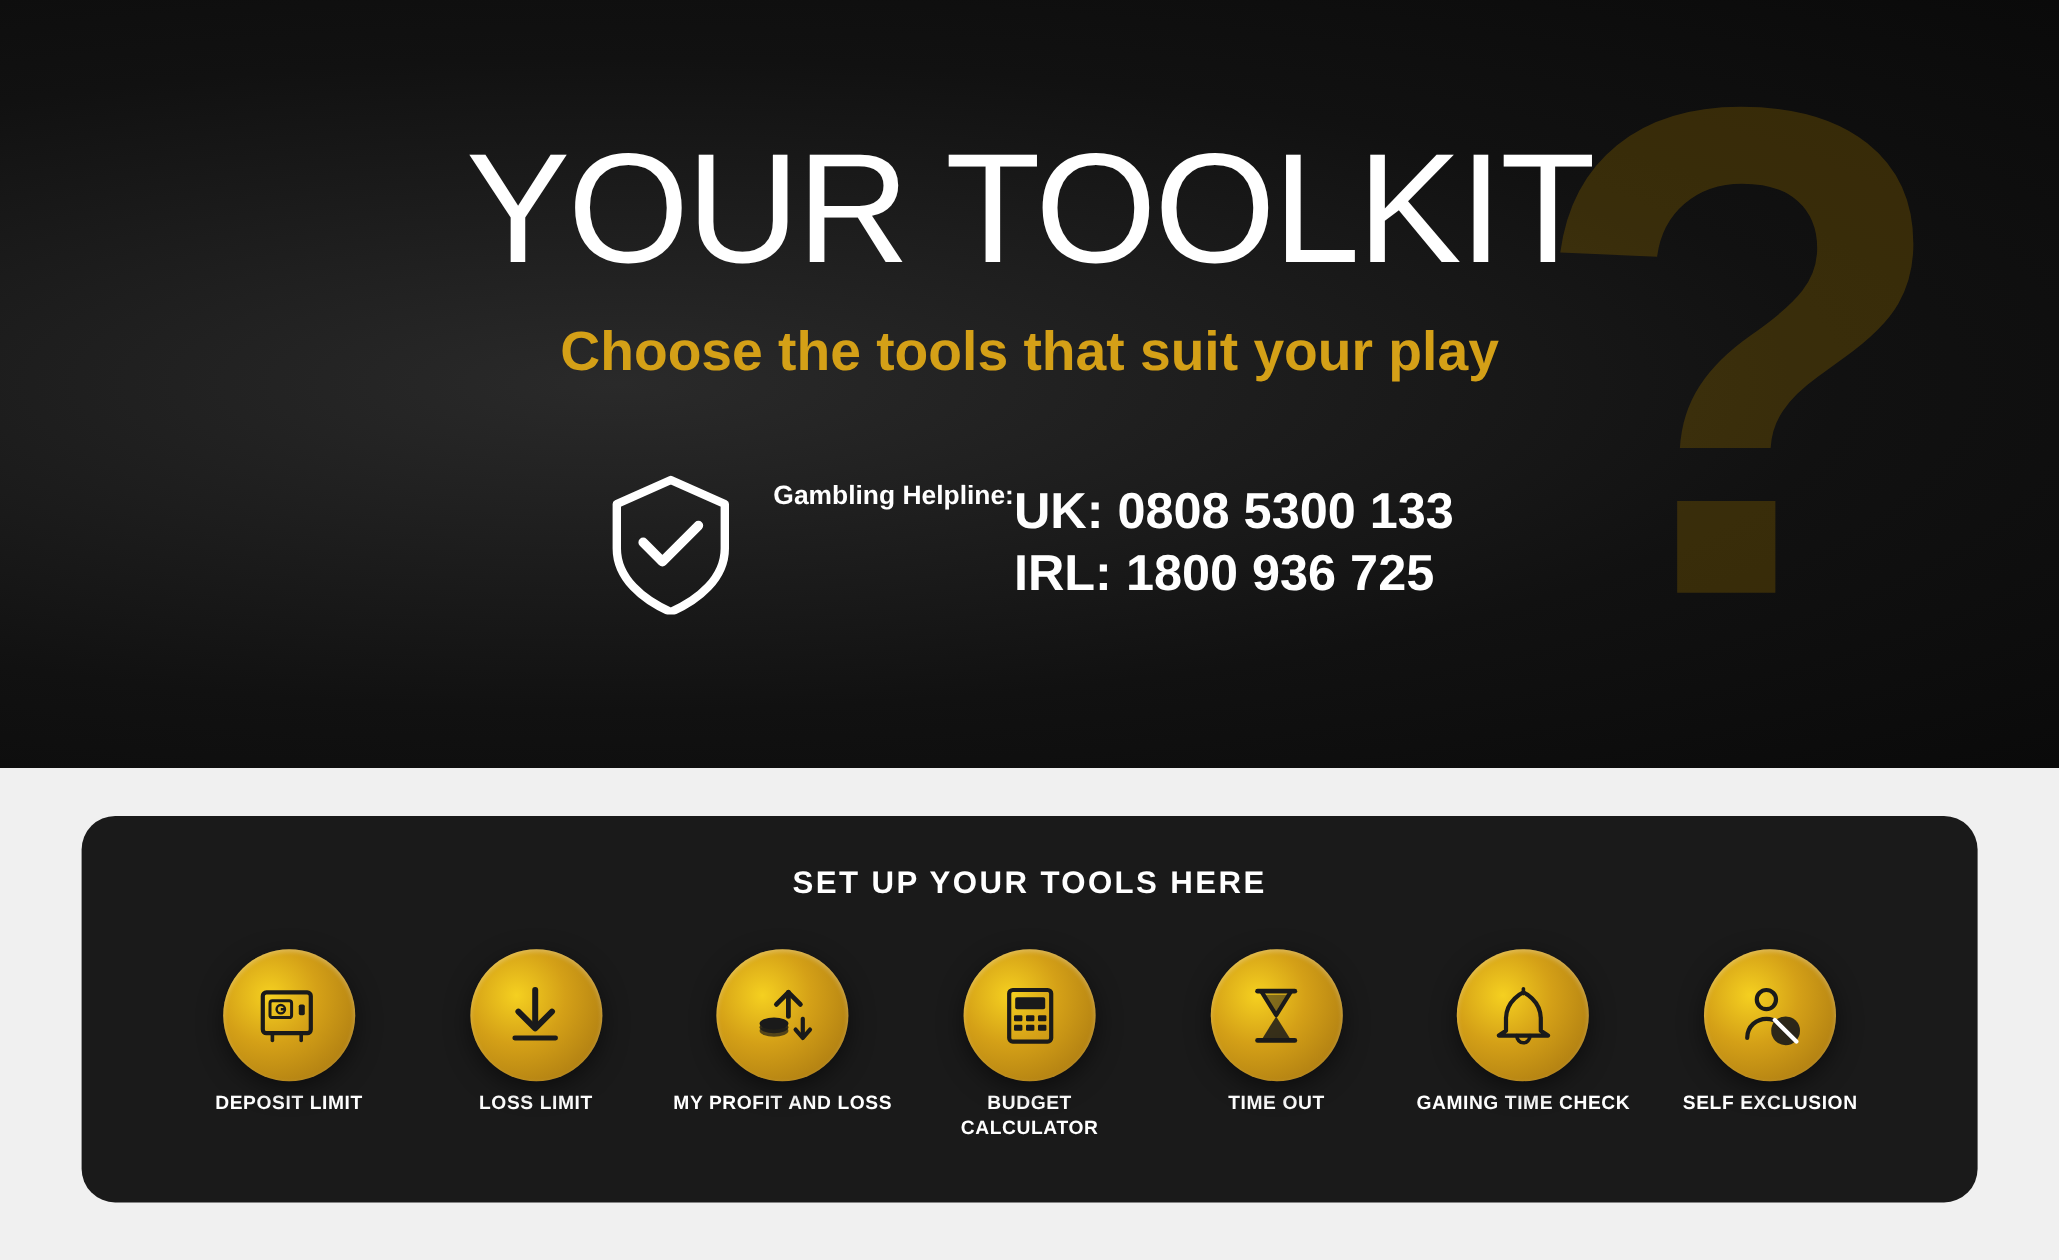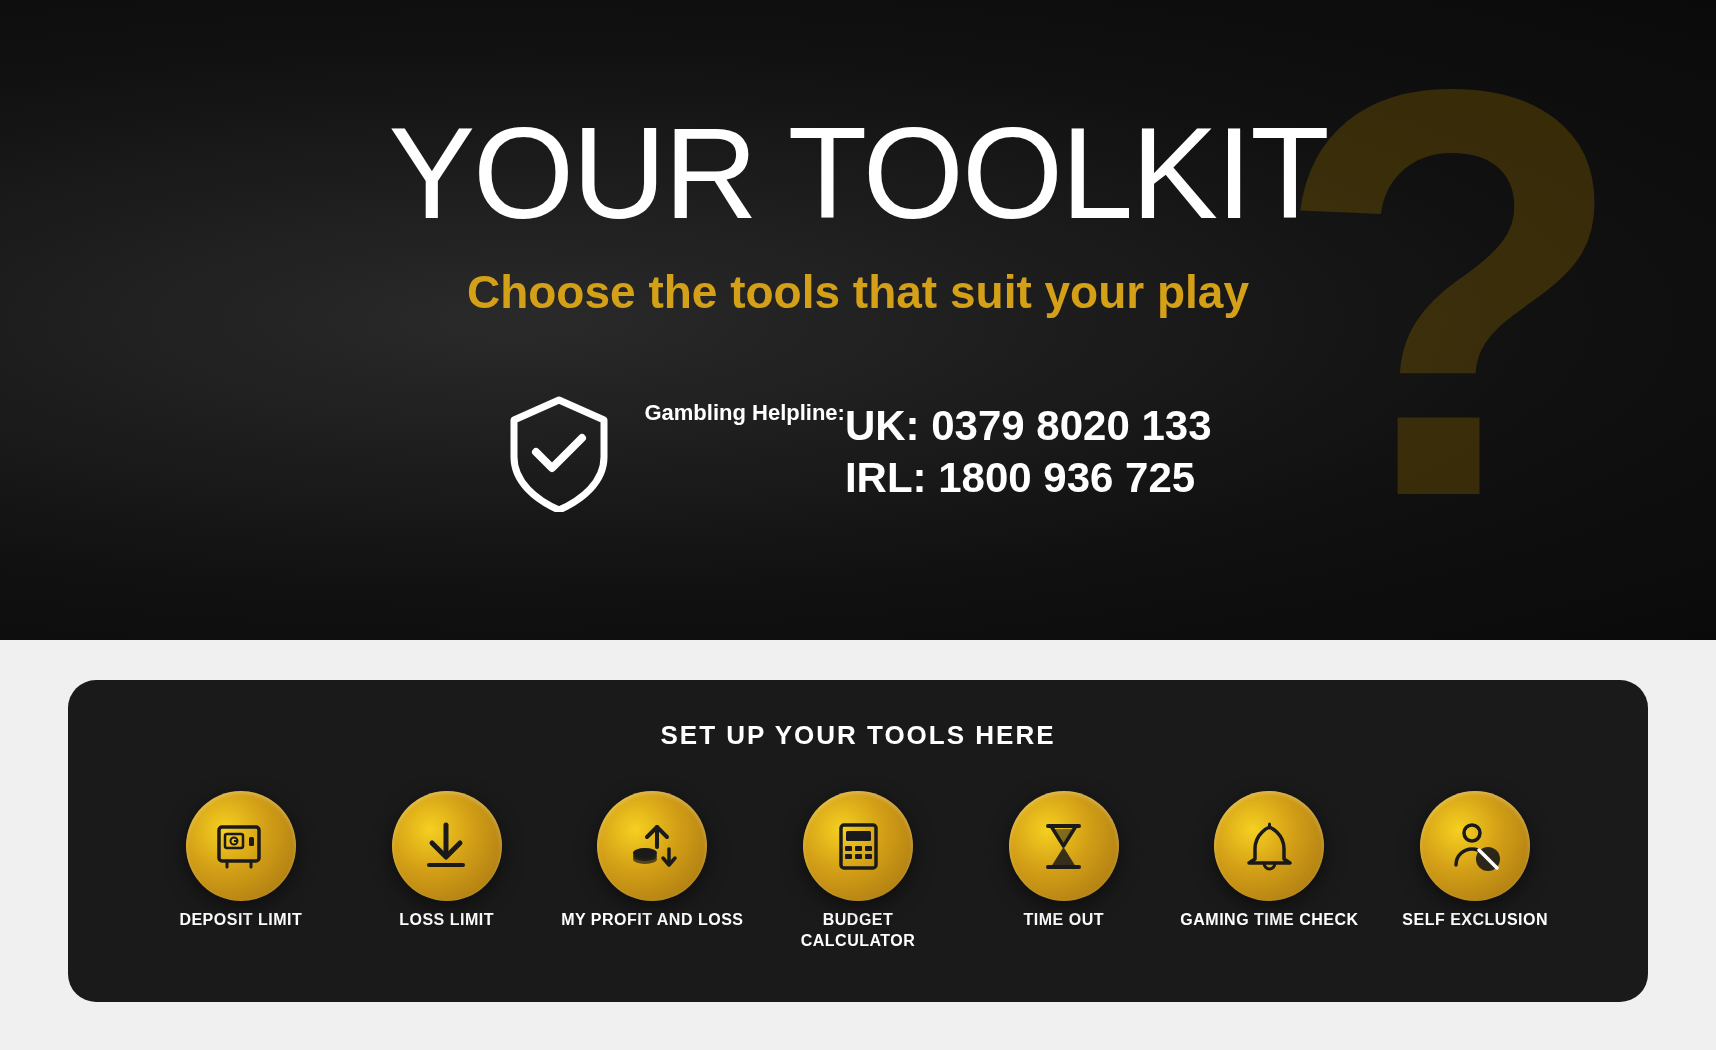--- a/index.html
+++ b/index.html
@@ -202,21 +202,21 @@
   <div class="helpline-box">
 
     <svg class="shield-icon" viewBox="0 0 110 120" fill="none" xmlns="http://www.w3.org/2000/svg">
       <path d="M55 8 L100 28 L100 65 C100 90 78 108 55 118 C32 108 10 90 10 65 L10 28 Z" fill="none" stroke="white" stroke-width="7" stroke-linejoin="round"></path>
       <path d="M32 60 L48 76 L78 46" stroke="white" stroke-width="8" stroke-linecap="round" stroke-linejoin="round" fill="none"></path>
     </svg>
 
     <div class="helpline-text">
       <span class="helpline-label">Gambling Helpline:</span>
       <span class="helpline-numbers">
-        <span>UK: 0379 8020 133</span><br>
+        <span>UK: 0808 5300 133</span><br>
         <span>IRL: 1800 936 725</span>
       </span>
     </div>
   </div>
 </section>
 
 <section class="toolkit-section">
   <div class="toolkit-card">
     <h2 class="toolkit-heading">SET UP YOUR TOOLS HERE</h2>
 

